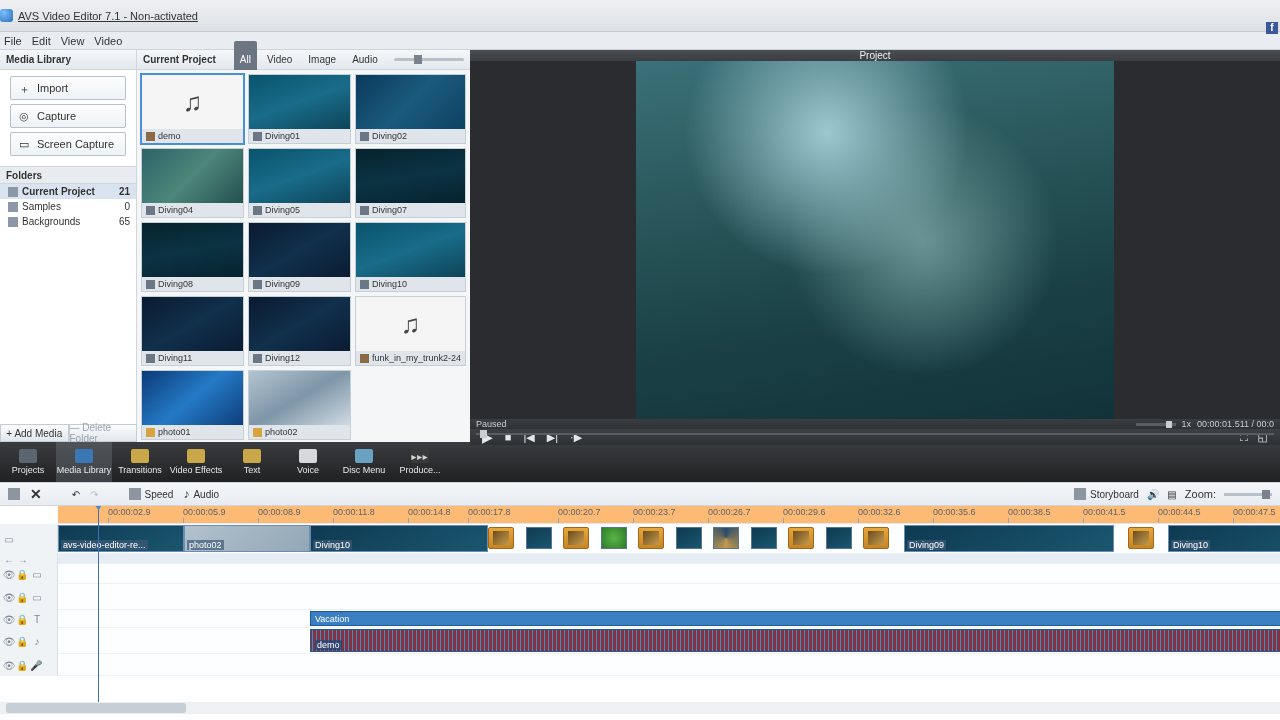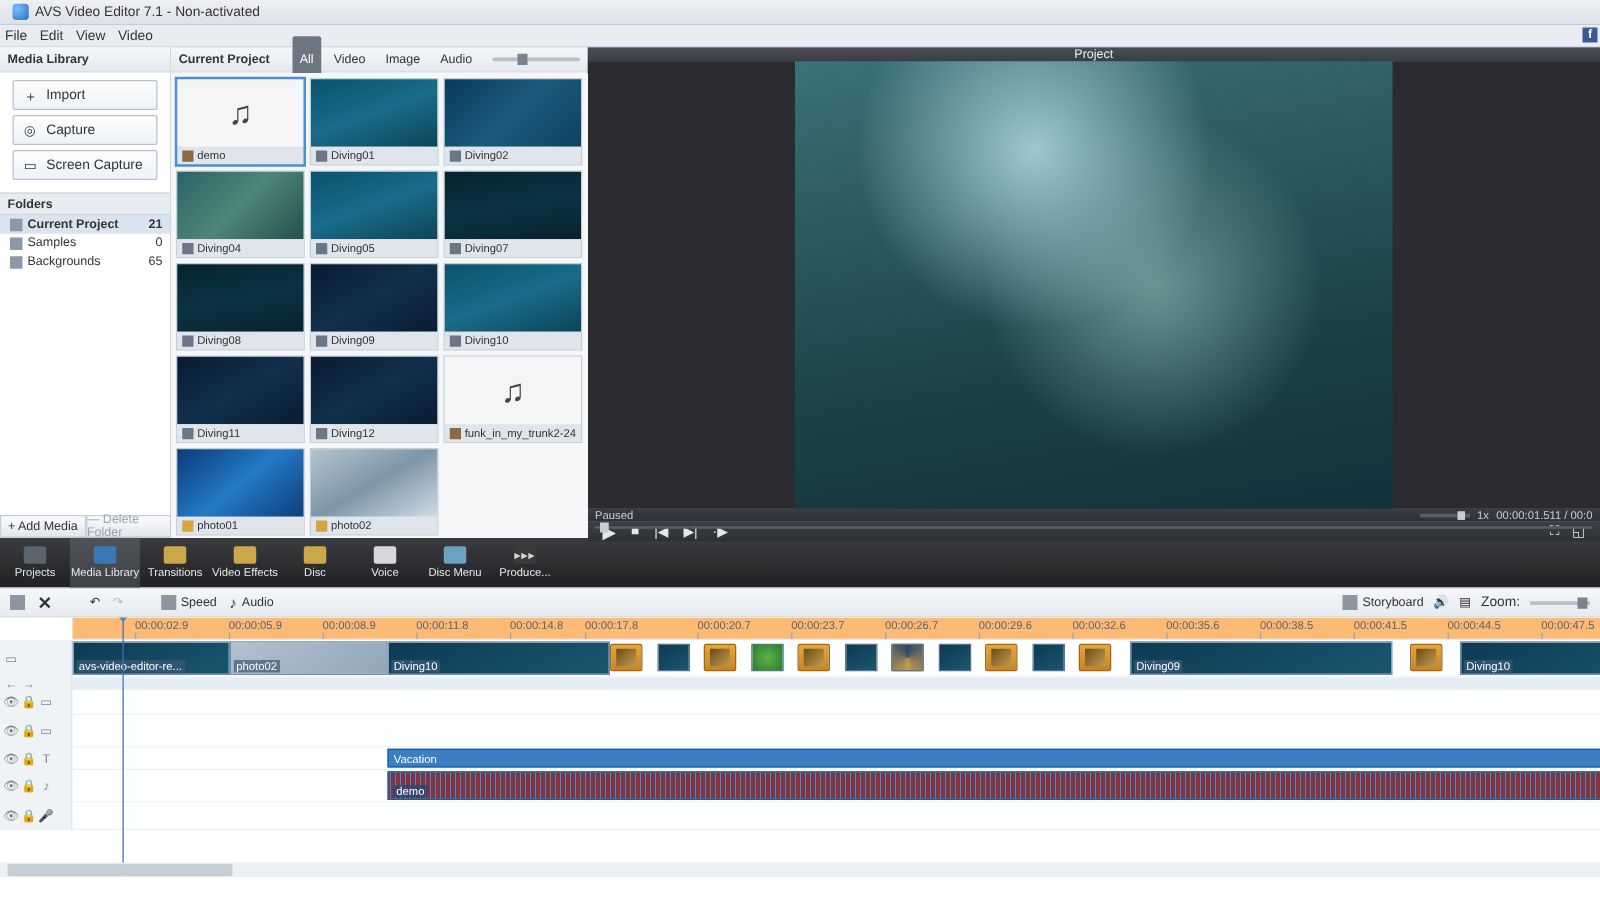--- a/index.html
+++ b/index.html
@@ -1,19 +1,19 @@
 <!DOCTYPE html>
 <html><head>
 <meta charset="utf-8">
 <style>
 * { margin: 0; padding: 0; box-sizing: border-box; font-family: "Segoe UI", Tahoma, sans-serif; }
 body { width: 1280px; height: 720px; background: #fff; overflow: hidden; font-size: 11px; color: #333; }
 
 
-.titlebar { height: 20px; background: linear-gradient(#eef0f2,#dde1e6); display: flex; align-items: center; padding: 0 10px; border-bottom: 1px solid #c5ccd4; }
+.titlebar { height: 32px; background: linear-gradient(#eef0f2,#dde1e6); display: flex; align-items: center; padding: 0 0; border-bottom: 1px solid #c5ccd4; text-decoration: underline; }
 .titlebar-icon { width: 13px; height: 13px; background: radial-gradient(circle at 30% 30%,#7ac0ff,#2a6fb5); border-radius: 3px; margin-right: 5px; }
 
 
 .menubar { height: 18px; background: #e9edf2; border-bottom: 1px solid #ccd3da; display: flex; align-items: center; padding: 0 4px; gap: 10px; }
 .menubar span { cursor: default; }
 .fb { position: absolute; right: 2px; top: 22px; width: 12px; height: 12px; background: #3b5998; color:#fff; font-weight:bold; font-size:10px; line-height:12px; text-align:center; }
 
 
 .upper { height: 392px; display: flex; }
 .leftcol { width: 137px; background: #fff; border-right: 1px solid #d0d6dc; }
@@ -48,21 +48,21 @@
 .thumb .img.water4 { background: linear-gradient(170deg,#06232d,#0b3344,#07222f); }
 .thumb .img.water5 { background: linear-gradient(150deg,#0a1a32,#11304b,#0a1c33); }
 .thumb .img.photo { background: linear-gradient(140deg,#0c3a78,#247ac6,#0e3e7a); }
 .thumb .img.photo2 { background: linear-gradient(150deg,#b4c4d0,#7e96a8,#cfdbe4); }
 .thumb .cap { height: 14px; background:#dfe5eb; display:flex; align-items:center; padding: 0 4px; font-size:9px; gap:3px; overflow:hidden; white-space:nowrap; }
 .thumb .cap .ti { width:9px; height:9px; background:#6b7785; flex-shrink:0; }
 .thumb .cap .ti.a { background:#8b6a45; }
 .thumb .cap .ti.p { background:#d6a540; }
 
 
-.previewcol { flex:1; background:#8b5cf6; display:flex; flex-direction:column; }
+.previewcol { flex:1; background:#86efac; display:flex; flex-direction:column; }
 .prevhead { height:18px; background: linear-gradient(#4a4e53,#3a3e42); color:#eee; font-size:10px; display:flex; align-items:center; justify-content:center; }
 .prevarea { flex:1; background:#2a2c2f; display:flex; align-items:center; justify-content:center; }
 .prevarea .frame { width: 478px; height: 358px; background:
    radial-gradient(circle at 40% 20%, #9ec8d0 0%, transparent 35%),
    radial-gradient(circle at 60% 50%, #6a9494 0%, transparent 40%),
    linear-gradient(170deg, #3b7179 0%, #2c5b5f 30%, #1b4247 65%, #12323a 100%);
    position:relative; }
 .prevstat { height:14px; background:linear-gradient(#3a3d41,#2f3235); color:#c9cdd2; font-size:9px; display:flex; align-items:center; padding:0 6px; }
 .prevstat .right { margin-left:auto; display:flex; align-items:center; gap:6px; }
 .miniscrub { width:40px; height:3px; background:#5a5e63; position:relative; }
@@ -299,21 +299,21 @@
     <div class="tab">
       <div class="ticon tr"></div>
       <span>Transitions</span>
     </div>
     <div class="tab">
       <div class="ticon vf"></div>
       <span>Video Effects</span>
     </div>
     <div class="tab">
       <div class="ticon txt"></div>
-      <span>Disc</span>
+      <span>Text</span>
     </div>
     <div class="tab">
       <div class="ticon vo"></div>
       <span>Voice</span>
     </div>
     <div class="tab">
       <div class="ticon dm"></div>
       <span>Disc Menu</span>
     </div>
     <div class="tab">

